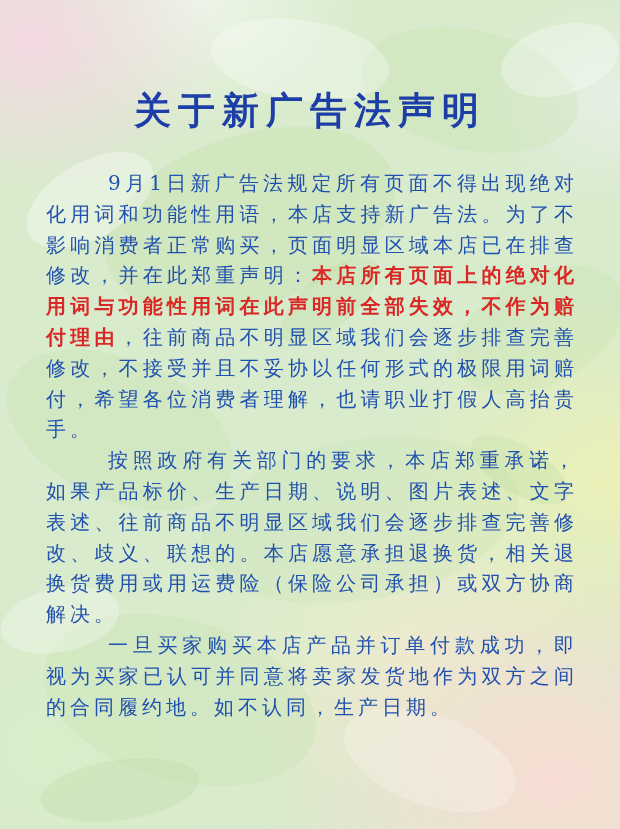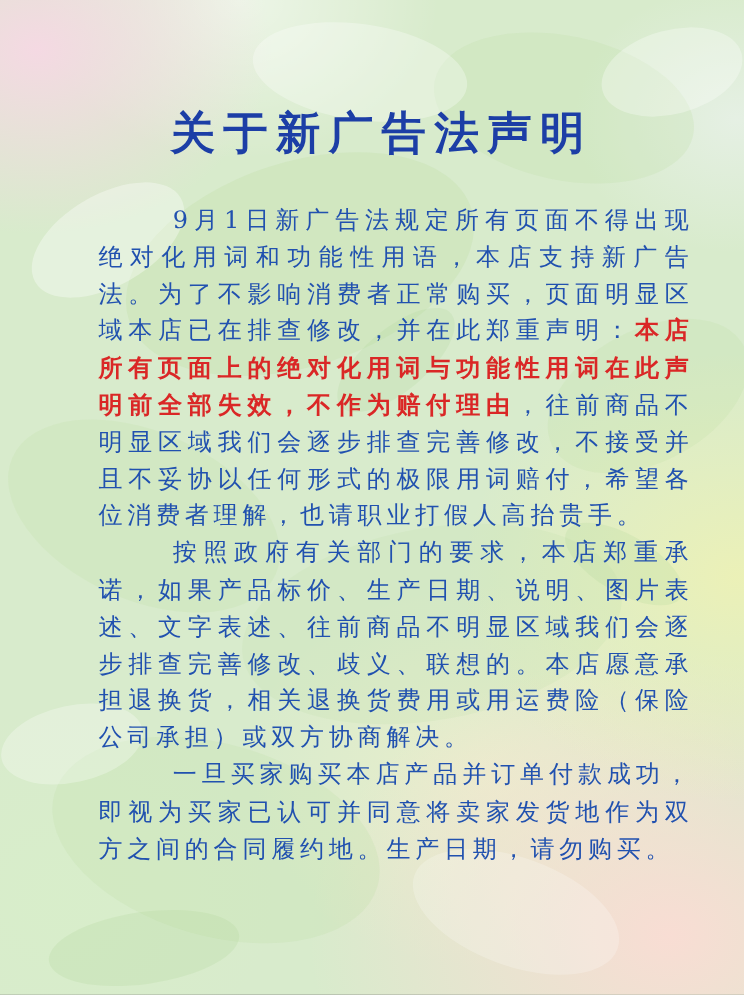--- a/index.html
+++ b/index.html
@@ -13,32 +13,32 @@
     background-image:
       radial-gradient(ellipse 280px 220px at 5% 5%,  rgba(246,216,228,0.95), rgba(246,216,228,0) 70%),
       radial-gradient(ellipse 240px 190px at 32% 0%, rgba(255,255,255,0.55), rgba(255,255,255,0) 70%),
       radial-gradient(ellipse 200px 160px at 99% 12%,rgba(235,242,238,0.70), rgba(235,242,238,0) 70%),
       radial-gradient(ellipse 320px 260px at 99% 58%,rgba(240,242,178,0.80), rgba(240,242,178,0) 72%),
       radial-gradient(ellipse 420px 330px at 90% 94%,rgba(250,220,212,0.95), rgba(250,220,212,0) 72%),
       radial-gradient(ellipse 300px 230px at 66% 78%,rgba(247,240,204,0.55), rgba(247,240,204,0) 70%),
       radial-gradient(ellipse 260px 220px at 8% 90%, rgba(216,238,202,0.90), rgba(216,238,202,0) 70%);
   }
   .bg-decor{position:absolute;inset:0;z-index:0;}
-  .text-layer{position:relative;z-index:1;padding-left:16px;}
+  .text-layer{position:relative;z-index:1;}
   .title{
     padding-top:86px;
     text-align:center;
     font-size:37px;
     font-weight:bold;
     letter-spacing:7px;
     line-height:48px;
     color:#1c3ea6;
   }
   .content{
-    margin:34px 42px 0 66px;
+    margin:34px 42px 0 46px;
     font-size:20px;
     line-height:30.8px;
     letter-spacing:4px;
     text-align:justify;
     text-justify:inter-ideograph;
     color:#2151af;
   }
   .content p{margin:0;text-indent:62px;}
   .highlight{color:#da2726;font-weight:bold;}
 </style>
@@ -73,17 +73,17 @@
   <div class="text-layer">
 
     <div class="title">关于新广告法声明</div>
 
     <div class="content">
 
       <p><span>9月1日新广告法规定所有页面不得出现绝对化用词和功能性用语，本店支持新广告法。为了不影响消费者正常购买，页面明显区域本店已在排查修改，并在此郑重声明：</span><span class="highlight">本店所有页面上的绝对化用词与功能性用词在此声明前全部失效，不作为赔付理由</span><span>，往前商品不明显区域我们会逐步排查完善修改，不接受并且不妥协以任何形式的极限用词赔付，希望各位消费者理解，也请职业打假人高抬贵手。</span></p>
 
       <p>按照政府有关部门的要求，本店郑重承诺，如果产品标价、生产日期、说明、图片表述、文字表述、往前商品不明显区域我们会逐步排查完善修改、歧义、联想的。本店愿意承担退换货，相关退换货费用或用运费险（保险公司承担）或双方协商解决。</p>
 
-      <p>一旦买家购买本店产品并订单付款成功，即视为买家已认可并同意将卖家发货地作为双方之间的合同履约地。生产日期，请勿购买。</p>
+      <p>一旦买家购买本店产品并订单付款成功，即视为买家已认可并同意将卖家发货地作为双方之间的合同履约地。如不认同，生产日期。</p>
 
     </div>
   </div>
 </div>
 
 </body></html>

